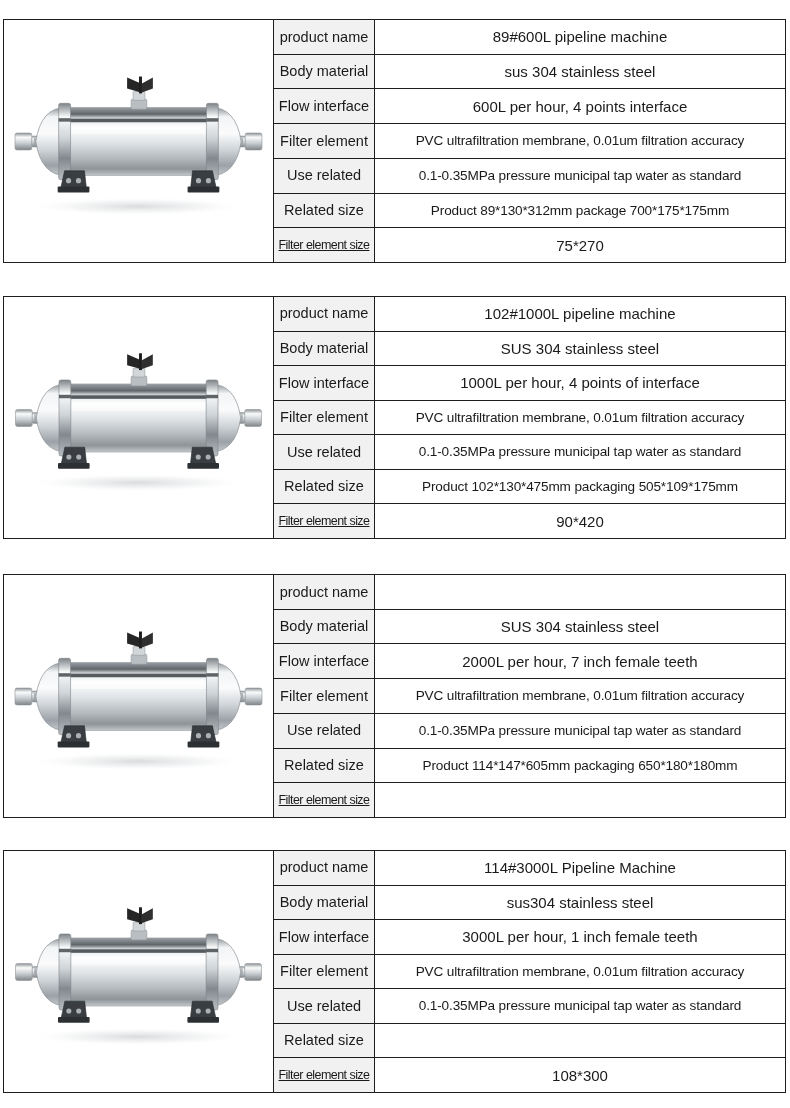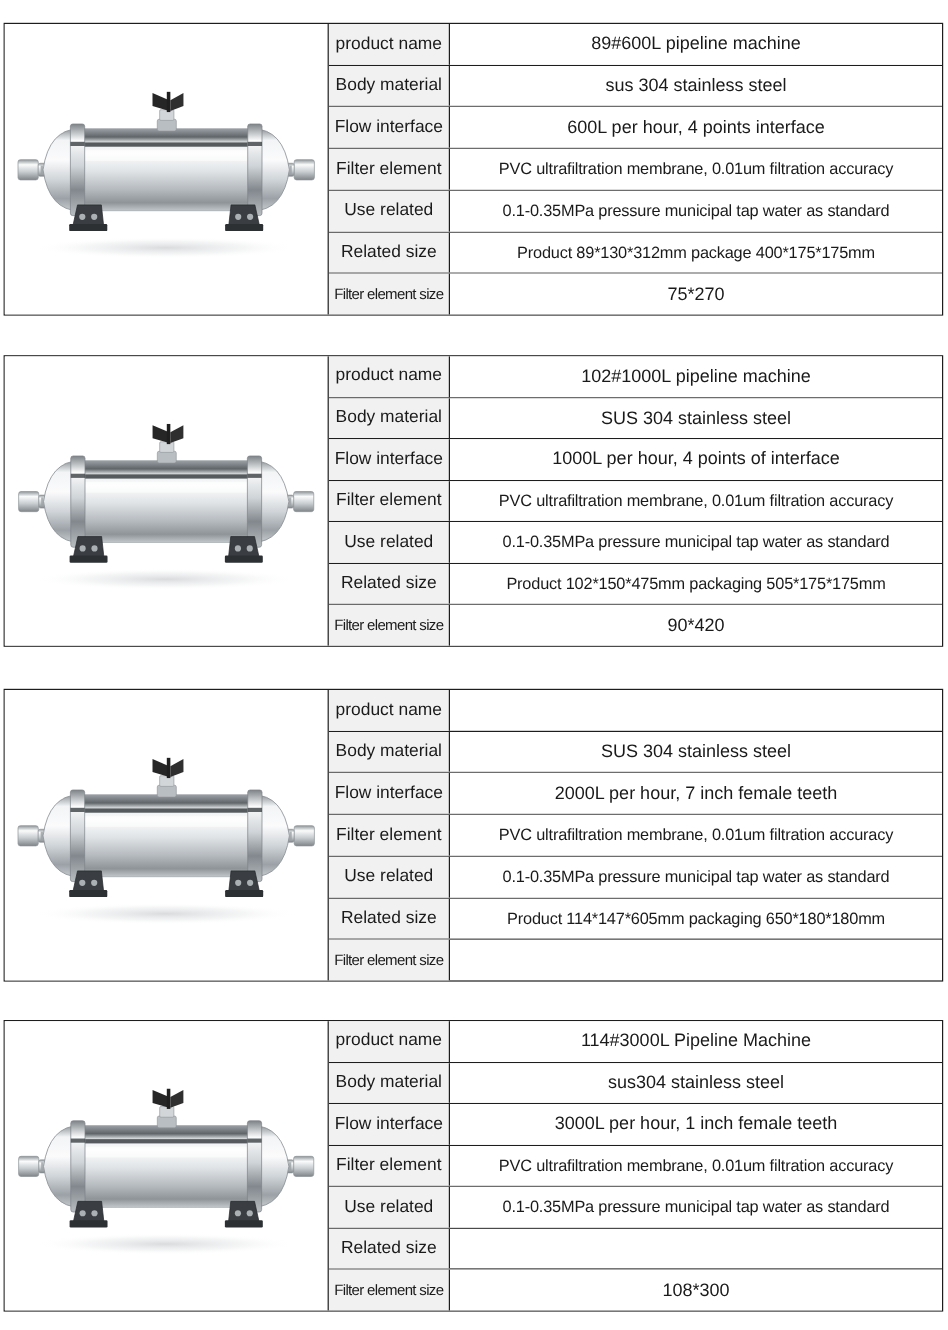--- a/index.html
+++ b/index.html
@@ -73,20 +73,21 @@
     text-align: center;
     box-sizing: border-box;
     padding: 0 2px;
     white-space: nowrap;
     line-height: 1.15;
   }
   .spec-label.condensed {
     font-size: 12.5px;
     letter-spacing: -0.55px;
     font-stretch: condensed;
+    text-decoration: underline;
   }
 
   .spec-value {
     flex: 1 1 auto;
     display: flex;
     align-items: center;
     justify-content: center;
     font-size: 15px;
     color: #1a1a1a;
     text-align: center;
@@ -231,21 +232,21 @@
         <div class="spec-row">
           <div class="spec-label">Filter element</div>
           <div class="spec-value tight">PVC ultrafiltration membrane, 0.01um filtration accuracy</div>
         </div>
         <div class="spec-row">
           <div class="spec-label">Use related</div>
           <div class="spec-value tight">0.1-0.35MPa pressure municipal tap water as standard</div>
         </div>
         <div class="spec-row">
           <div class="spec-label">Related size</div>
-          <div class="spec-value tight">Product 89*130*312mm package 400*175*175mm</div>
+          <div class="spec-value tight">Product 89*130*312mm package 700*175*175mm</div>
         </div>
         <div class="spec-row">
           <div class="spec-label condensed">Filter element size</div>
           <div class="spec-value">75*270</div>
         </div>
       </div>
     </div>
     <div class="spec-block" style="top: 296px; height: 243px;">
       <div class="photo-cell">
         <div class="product-img">
@@ -362,21 +363,21 @@
         <div class="spec-row">
           <div class="spec-label">Filter element</div>
           <div class="spec-value tight">PVC ultrafiltration membrane, 0.01um filtration accuracy</div>
         </div>
         <div class="spec-row">
           <div class="spec-label">Use related</div>
           <div class="spec-value tight">0.1-0.35MPa pressure municipal tap water as standard</div>
         </div>
         <div class="spec-row">
           <div class="spec-label">Related size</div>
-          <div class="spec-value tight">Product 102*150*475mm packaging 505*175*175mm</div>
+          <div class="spec-value tight">Product 102*130*475mm packaging 505*109*175mm</div>
         </div>
         <div class="spec-row">
           <div class="spec-label condensed">Filter element size</div>
           <div class="spec-value">90*420</div>
         </div>
       </div>
     </div>
     <div class="spec-block" style="top: 574px; height: 244px;">
       <div class="photo-cell">
         <div class="product-img">

